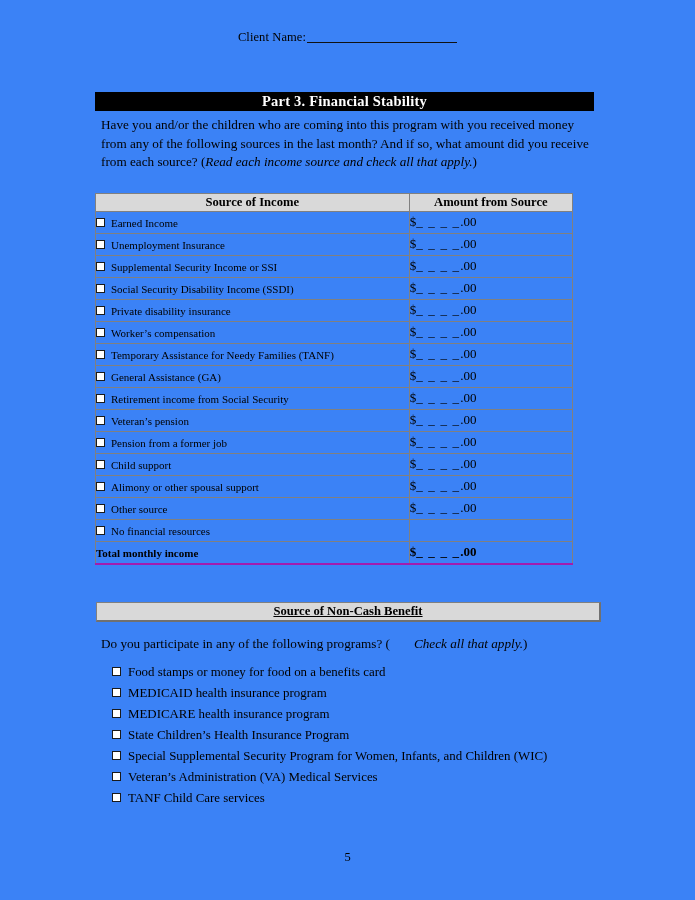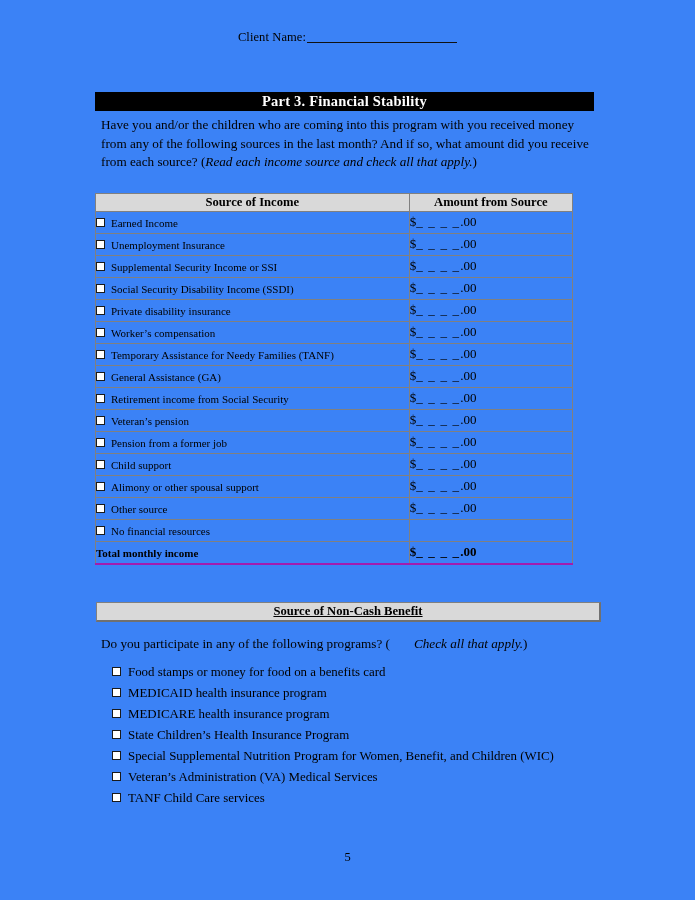--- a/index.html
+++ b/index.html
@@ -292,20 +292,20 @@
 
   <div class="noncash-q">
     <span>Do you participate in any of the following programs? (</span><i>Check all that apply.</i><span>)</span>
   </div>
 
   <ul class="benefit-list" id="benefit-list">
       <li><span class="cb"></span><span>Food stamps or money for food on a benefits card</span></li>
       <li><span class="cb"></span><span>MEDICAID health insurance program</span></li>
       <li><span class="cb"></span><span>MEDICARE health insurance program</span></li>
       <li><span class="cb"></span><span>State Children’s Health Insurance Program</span></li>
-      <li><span class="cb"></span><span>Special Supplemental Nutrition Program for Women, Benefit, and Children (WIC)</span></li>
+      <li><span class="cb"></span><span>Special Supplemental Security Program for Women, Infants, and Children (WIC)</span></li>
       <li><span class="cb"></span><span>Veteran’s Administration (VA) Medical Services</span></li>
       <li><span class="cb"></span><span>TANF Child Care services</span></li>
     </ul>
 
   <div class="page-number">5</div>
 
 </div>
 
 </body></html>

